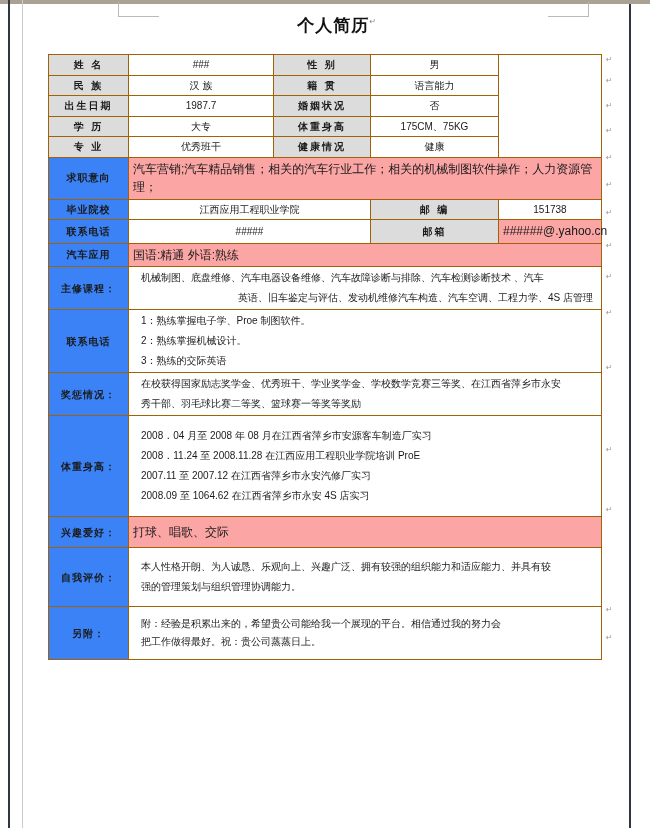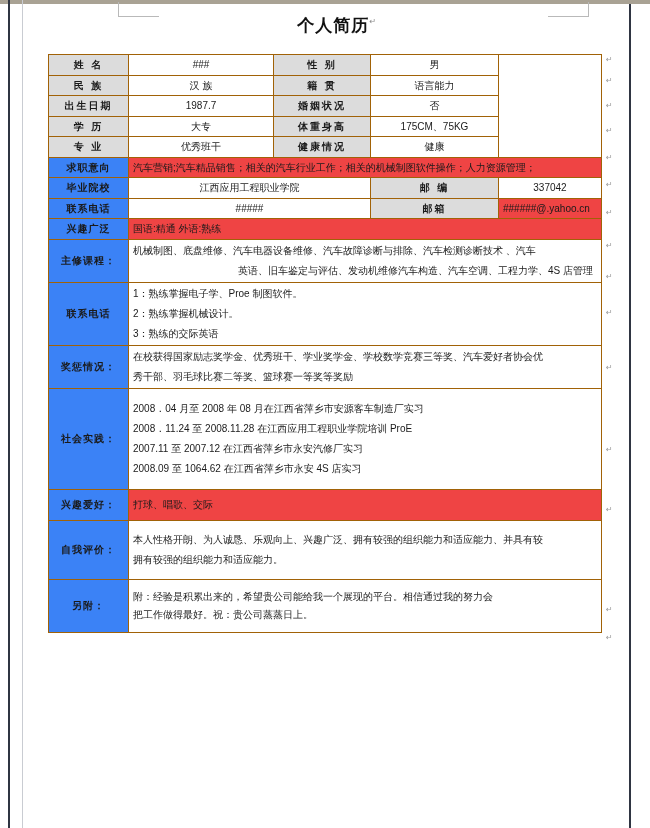--- a/index.html
+++ b/index.html
@@ -126,37 +126,37 @@
     font-weight: bold;
     font-size: 10px;
     letter-spacing: 1px;
   }
   td.val {
     background: #ffffff;
     text-align: center;
     font-size: 10px;
   }
   td.val-left {
-    background: #ef4444;
+    background: #fca5a5;
     text-align: left;
-    font-size: 10px;
+    font-size: 12px;
     padding-left: 6px;
   }
   td.photo {
     background: #ffffff;
   }
   td.block {
     background: #ffffff;
     text-align: left;
     font-size: 10px;
     padding: 5px 7px;
     vertical-align: middle;
   }
   td.block p {
-    margin: 0 0 2px 0;
+    margin: 0 0 2px 8px;
     line-height: 1.8;
   }
   td.block p:last-child { margin-bottom: 0; }
   .indent-right { text-align: right; padding-right: 4px; }
   
   .margin-marks {
     position: absolute;
     left: 606px;
     top: 56px;
     width: 16px;
@@ -231,32 +231,32 @@
 
       <tr>
         <td class="lbl-left">求职意向</td>
         <td class="val-left" colspan="4">汽车营销;汽车精品销售；相关的汽车行业工作；相关的机械制图软件操作；人力资源管理；</td>
       </tr>
 
       <tr>
         <td class="lbl-left">毕业院校</td>
         <td class="val" colspan="2">江西应用工程职业学院</td>
         <td class="lbl">邮  编</td>
-        <td class="val">337042</td>
+        <td class="val">151738</td>
       </tr>
 
       <tr>
         <td class="lbl-left">联系电话</td>
         <td class="val" colspan="2">#####</td>
         <td class="lbl" style="width:48px">邮箱</td>
         <td class="val-left">######@.yahoo.cn</td>
       </tr>
 
       <tr>
-        <td class="lbl-left">兴趣广泛</td>
+        <td class="lbl-left">汽车应用</td>
         <td class="val-left" colspan="4">国语:精通        外语:熟练</td>
       </tr>
 
       <tr>
         <td class="lbl-left">主修课程：</td>
         <td class="block" colspan="4">
           <p>机械制图、底盘维修、汽车电器设备维修、汽车故障诊断与排除、汽车检测诊断技术 、汽车</p>
           <p class="indent-right">英语、旧车鉴定与评估、发动机维修汽车构造、汽车空调、工程力学、4S 店管理</p>
         </td>
       </tr>
@@ -266,45 +266,45 @@
         <td class="block" colspan="4">
           <p>1：熟练掌握电子学、Proe 制图软件。</p>
           <p>2：熟练掌握机械设计。</p>
           <p>3：熟练的交际英语</p>
         </td>
       </tr>
 
       <tr>
         <td class="lbl-left">奖惩情况：</td>
         <td class="block" colspan="4">
-          <p>在校获得国家励志奖学金、优秀班干、学业奖学金、学校数学竞赛三等奖、汽车爱好者协会优</p>
+          <p>在校获得国家励志奖学金、优秀班干、学业奖学金、学校数学竞赛三等奖、在江西省萍乡市永安</p>
           <p>秀干部、羽毛球比赛二等奖、篮球赛一等奖等奖励</p>
         </td>
       </tr>
 
       <tr>
-        <td class="lbl-left">社会实践：</td>
+        <td class="lbl-left">体重身高：</td>
         <td class="block" colspan="4" style="height:96px">
           <p>2008．04 月至 2008 年 08 月在江西省萍乡市安源客车制造厂实习</p>
           <p>2008．11.24 至 2008.11.28 在江西应用工程职业学院培训 ProE</p>
           <p>2007.11 至 2007.12 在江西省萍乡市永安汽修厂实习</p>
           <p>2008.09 至 1064.62 在江西省萍乡市永安 4S 店实习</p>
         </td>
       </tr>
 
       <tr>
         <td class="lbl-left">兴趣爱好：</td>
         <td class="val-left" colspan="4" style="height:26px">打球、唱歌、交际</td>
       </tr>
 
       <tr>
         <td class="lbl-left">自我评价：</td>
         <td class="block" colspan="4" style="height:54px">
           <p>本人性格开朗、为人诚恳、乐观向上、兴趣广泛、拥有较强的组织能力和适应能力、并具有较</p>
-          <p>拥有较强的组织能力和适应能力。</p>
+          <p>强的管理策划与组织管理协调能力。</p>
         </td>
       </tr>
 
       <tr>
         <td class="lbl-left">另附：</td>
         <td class="block" colspan="4" style="height:48px">
           <p style="line-height:1.6">附：经验是积累出来的，希望贵公司能给我一个展现的平台。相信通过我的努力会</p>
           <p style="line-height:1.6">把工作做得最好。祝：贵公司蒸蒸日上。</p>
         </td>
       </tr>

